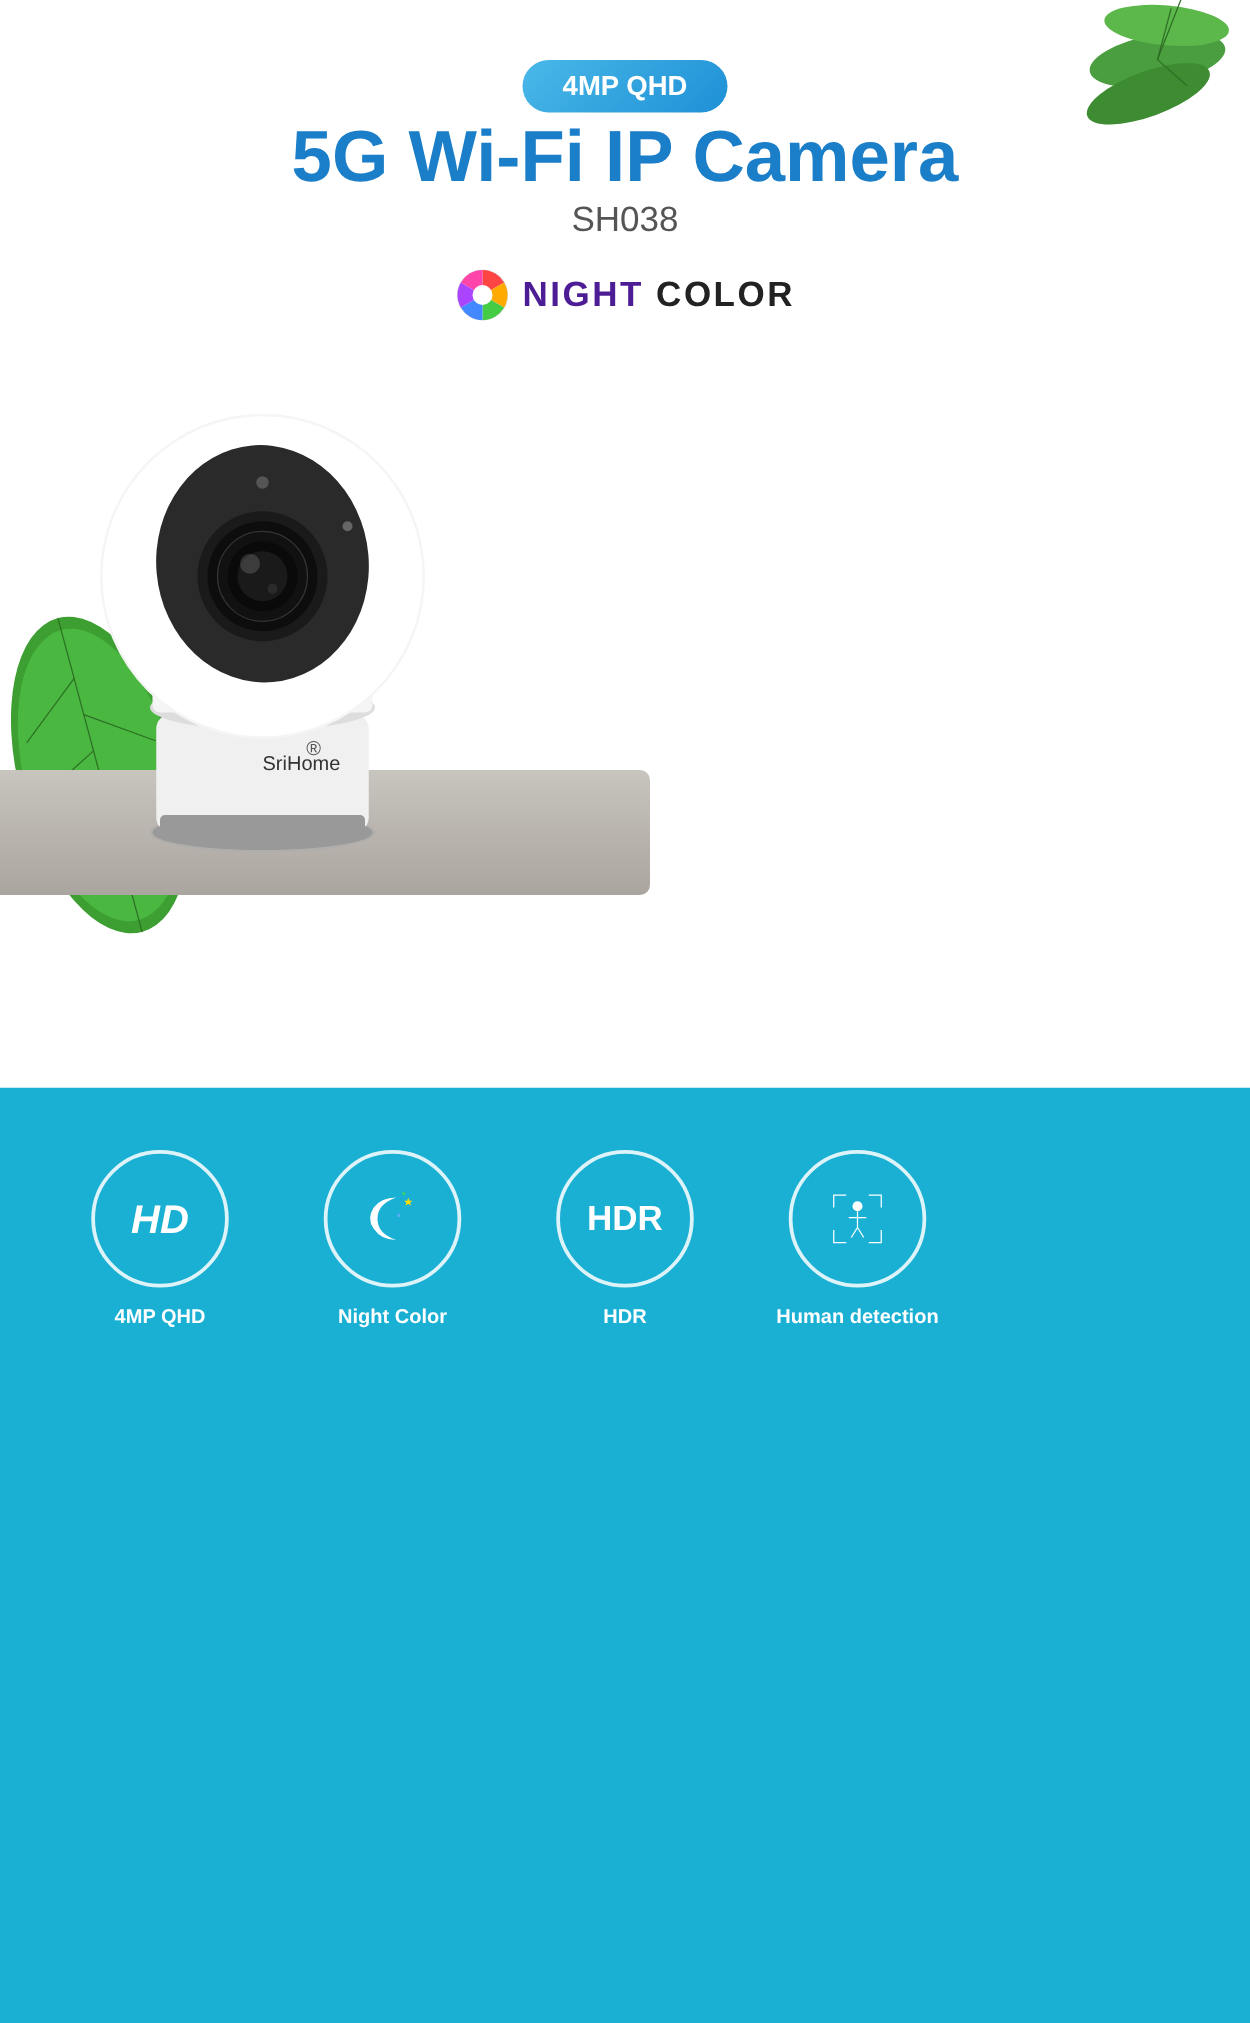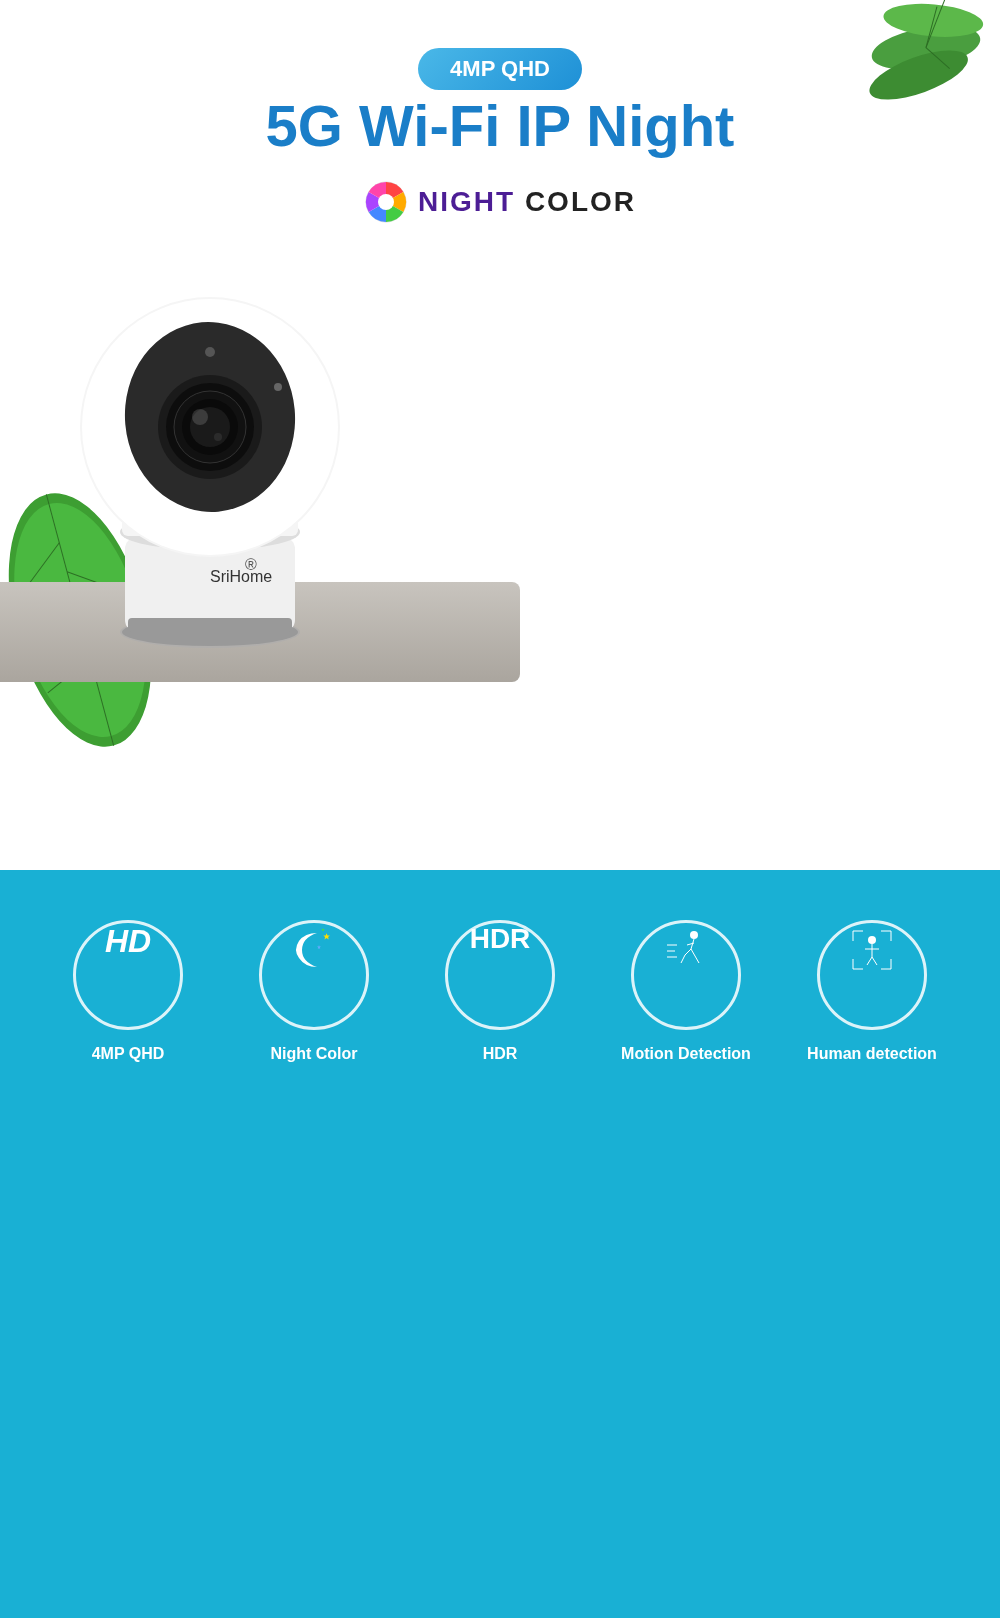--- a/index.html
+++ b/index.html
@@ -131,20 +131,21 @@
       align-items: center;
       gap: 14px;
     }
 
     .feature-circle {
       width: 110px;
       height: 110px;
       border-radius: 50%;
       border: 3px solid rgba(255,255,255,0.85);
       display: flex;
+      align-items: center;
       justify-content: center;
       background: transparent;
     }
 
     .feature-label {
       color: #fff;
       font-size: 16px;
       font-weight: 600;
       text-align: center;
       line-height: 1.3;
@@ -196,21 +197,22 @@
       <line x1="80" y1="140" x2="25" y2="168" stroke="#2d7024" strokewidth="1.5" transform="rotate(-15,80,160)"></line>
       <line x1="80" y1="170" x2="135" y2="195" stroke="#2d7024" strokewidth="1.5" transform="rotate(-15,80,160)"></line>
       <line x1="80" y1="200" x2="30" y2="222" stroke="#2d7024" strokewidth="1.5" transform="rotate(-15,80,160)"></line>
     </svg>
   </div>
 
   <div class="header-area">
     <div>
       <span class="badge-4mp">4MP QHD</span>
     </div>
-    <div class="main-title">5G Wi-Fi IP Night</div>
+    <div class="main-title">5G Wi-Fi IP Camera</div>
+    <div class="model-number">SH038</div>
 
     <div class="night-color-badge">
 
       <svg class="night-color-icon" viewBox="0 0 44 44" xmlns="http://www.w3.org/2000/svg">
         <circle cx="22" cy="22" r="20" fill="none" stroke="#ddd" strokewidth="1"></circle>
 
         <path d="M22,22 L22,2 A20,20 0 0,1 39.3,12 Z" fill="#ff4444"></path>
         <path d="M22,22 L39.3,12 A20,20 0 0,1 39.3,32 Z" fill="#ffaa00"></path>
         <path d="M22,22 L39.3,32 A20,20 0 0,1 22,42 Z" fill="#44cc44"></path>
         <path d="M22,22 L22,42 A20,20 0 0,1 4.7,32 Z" fill="#4488ff"></path>
@@ -292,39 +294,20 @@
     </div>
 
 
     <div class="feature-item">
       <div class="feature-circle">
         <span class="hdr-text">HDR</span>
       </div>
       <span class="feature-label">HDR</span>
     </div>
 
-    <div class="feature-item">
-      <div class="feature-circle">
-        <svg viewBox="0 0 54 54" class="feature-icon-svg">
-
-          <circle cx="35" cy="12" r="4" fill="white"></circle>
-          <line x1="35" y1="16" x2="32" y2="26" stroke="white" strokewidth="2.5" strokelinecap="round"></line>
-          <line x1="32" y1="26" x2="26" y2="32" stroke="white" strokewidth="2.5" strokelinecap="round"></line>
-          <line x1="32" y1="26" x2="36" y2="33" stroke="white" strokewidth="2.5" strokelinecap="round"></line>
-          <line x1="36" y1="33" x2="40" y2="40" stroke="white" strokewidth="2.5" strokelinecap="round"></line>
-          <line x1="26" y1="32" x2="22" y2="40" stroke="white" strokewidth="2.5" strokelinecap="round"></line>
-          <line x1="35" y1="20" x2="28" y2="22" stroke="white" strokewidth="2.5" strokelinecap="round"></line>
-
-          <line x1="8" y1="22" x2="18" y2="22" stroke="white" strokewidth="2.5" strokelinecap="round"></line>
-          <line x1="8" y1="28" x2="16" y2="28" stroke="white" strokewidth="2.5" strokelinecap="round"></line>
-          <line x1="8" y1="34" x2="18" y2="34" stroke="white" strokewidth="2.5" strokelinecap="round"></line>
-        </svg>
-      </div>
-      <span class="feature-label">Motion Detection</span>
-    </div>
 
     <div class="feature-item">
       <div class="feature-circle">
         <svg viewBox="0 0 54 54" class="feature-icon-svg">
 
           <path d="M8,18 L8,8 L18,8" fill="none" stroke="white" strokewidth="2.5" strokelinecap="round"></path>
           <path d="M36,8 L46,8 L46,18" fill="none" stroke="white" strokewidth="2.5" strokelinecap="round"></path>
           <path d="M8,36 L8,46 L18,46" fill="none" stroke="white" strokewidth="2.5" strokelinecap="round"></path>
           <path d="M36,46 L46,46 L46,36" fill="none" stroke="white" strokewidth="2.5" strokelinecap="round"></path>
 

